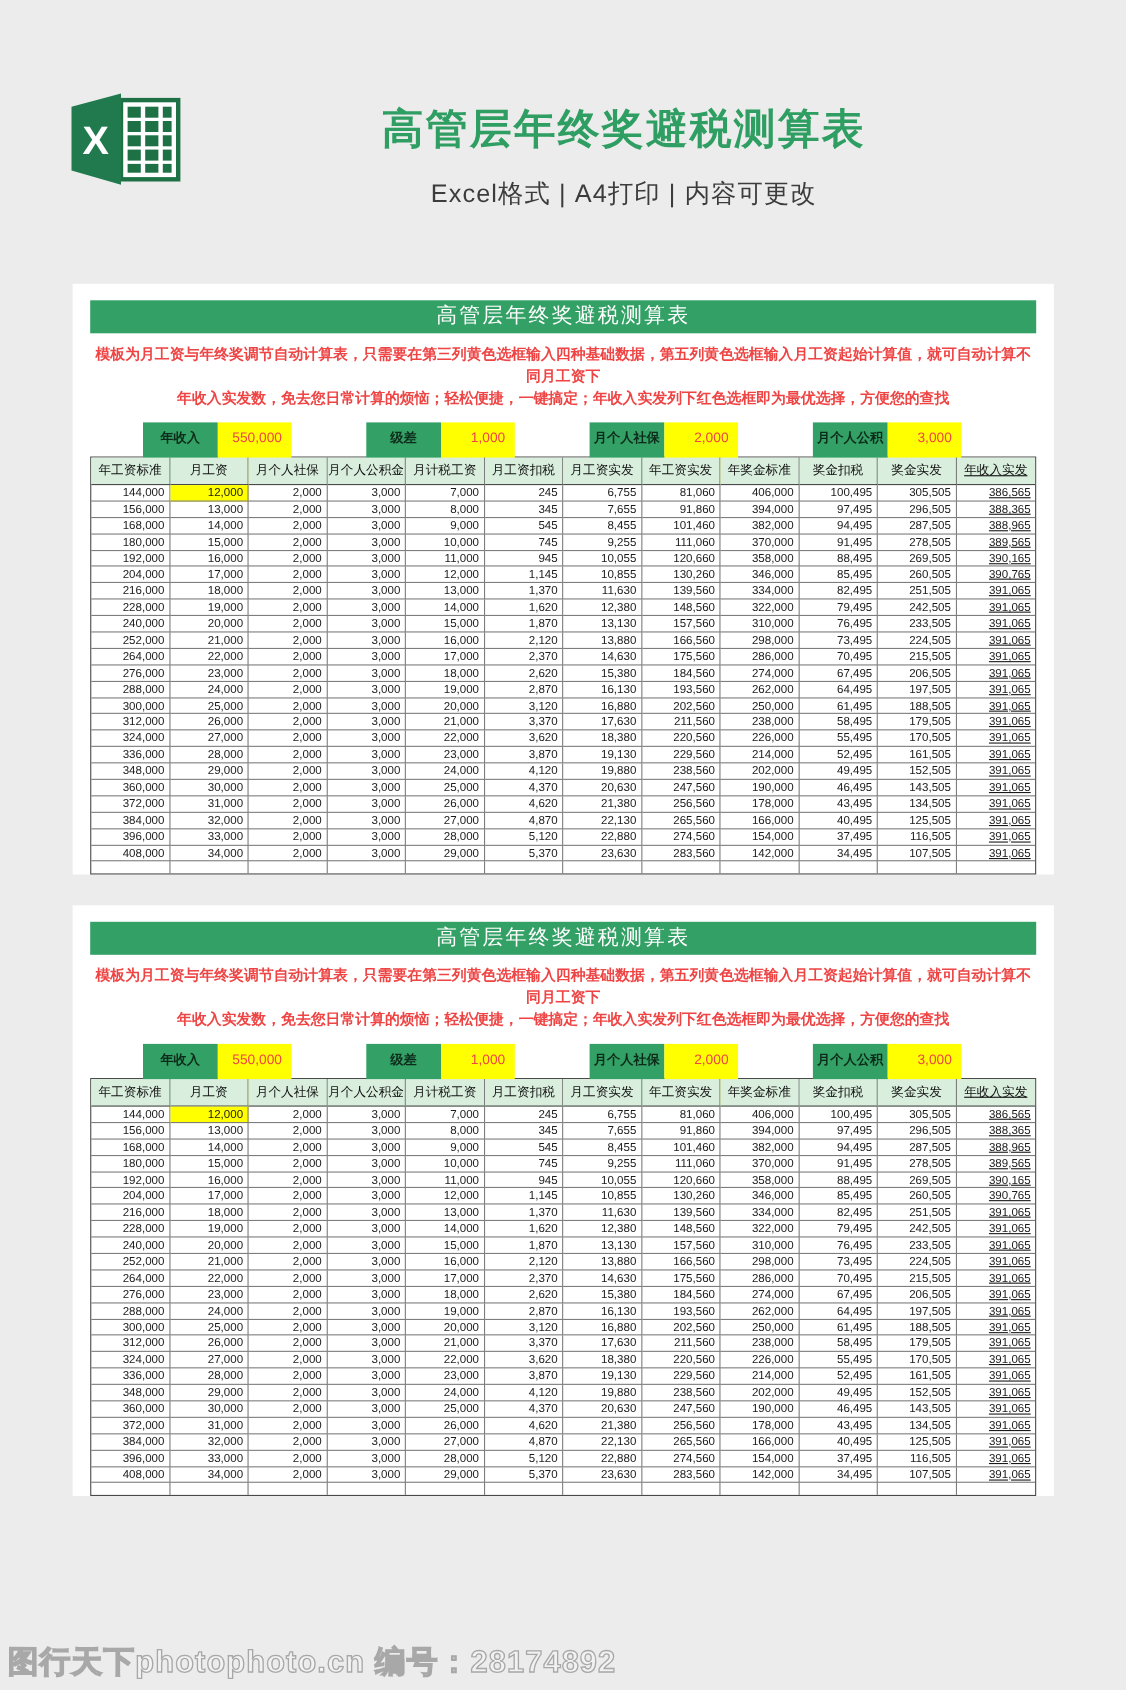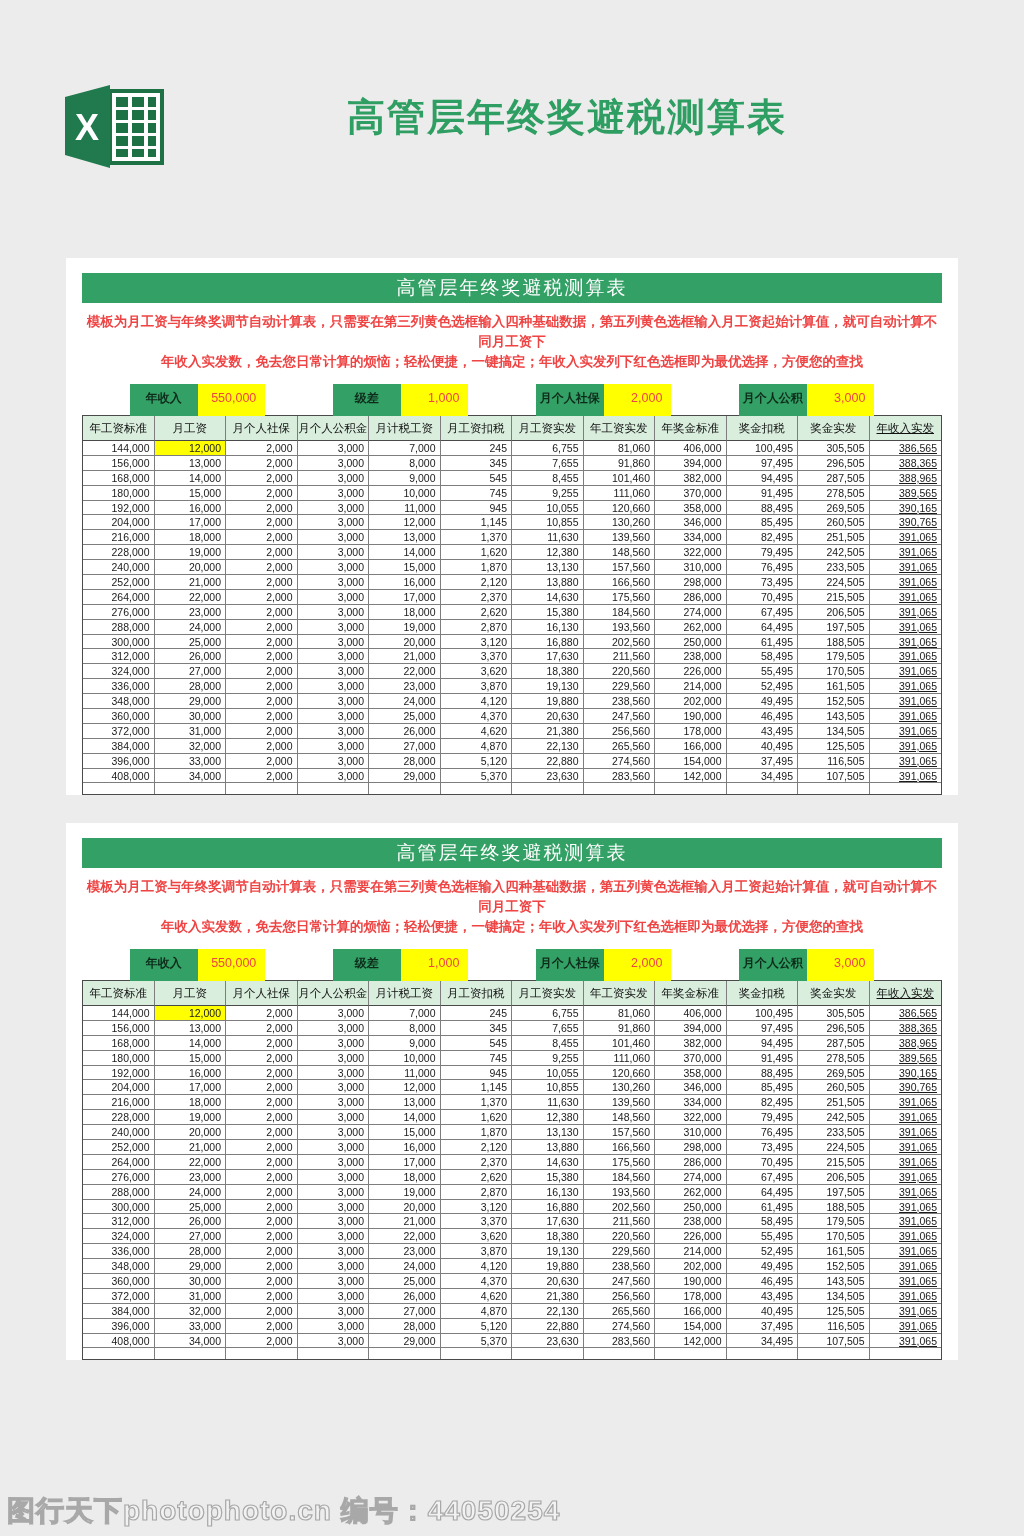--- a/index.html
+++ b/index.html
@@ -104,20 +104,21 @@
     <rect x="58" y="65" width="12" height="8"></rect>
       <rect x="74" y="65" width="12" height="8"></rect>
       <rect x="90" y="65" width="8" height="8"></rect>
   </g>
   <polygon points="52,1 7,13 7,71 52,84" fill="#217a4e"></polygon>
   <text x="29" y="56" text-anchor="middle" font-size="36" font-weight="bold" fill="#ffffff" font-family="Liberation Sans, sans-serif">X</text>
 </svg>
 
 <div class="hdr-text">
   <div class="page-title">高管层年终奖避税测算表</div>
+  <div class="page-subtitle">Excel格式 | A4打印 | 内容可更改</div>
 </div>
 
 <section class="panel first">
   <div class="banner">
     <span>高管层年终奖避税测算表</span>
   </div>
   <div class="desc">
     <div>模板为月工资与年终奖调节自动计算表，只需要在第三列黄色选框输入四种基础数据，第五列黄色选框输入月工资起始计算值，就可自动计算不同月工资下</div>
     <div>年收入实发数，免去您日常计算的烦恼；轻松便捷，一键搞定；年收入实发列下红色选框即为最优选择，方便您的查找</div>
   </div>
@@ -758,13 +759,13 @@
       <div class="c cut"></div>
       <div class="c cut"></div>
       <div class="c cut"></div>
       <div class="c cut"></div>
       <div class="c cut"></div>
       <div class="c cut"></div>
       <div class="c cut"></div>
     </div>
 </section>
 
-<div class="watermark">图行天下photophoto.cn 编号：44050254</div>
+<div class="watermark">图行天下photophoto.cn 编号：28174892</div>
 
 </body></html>

